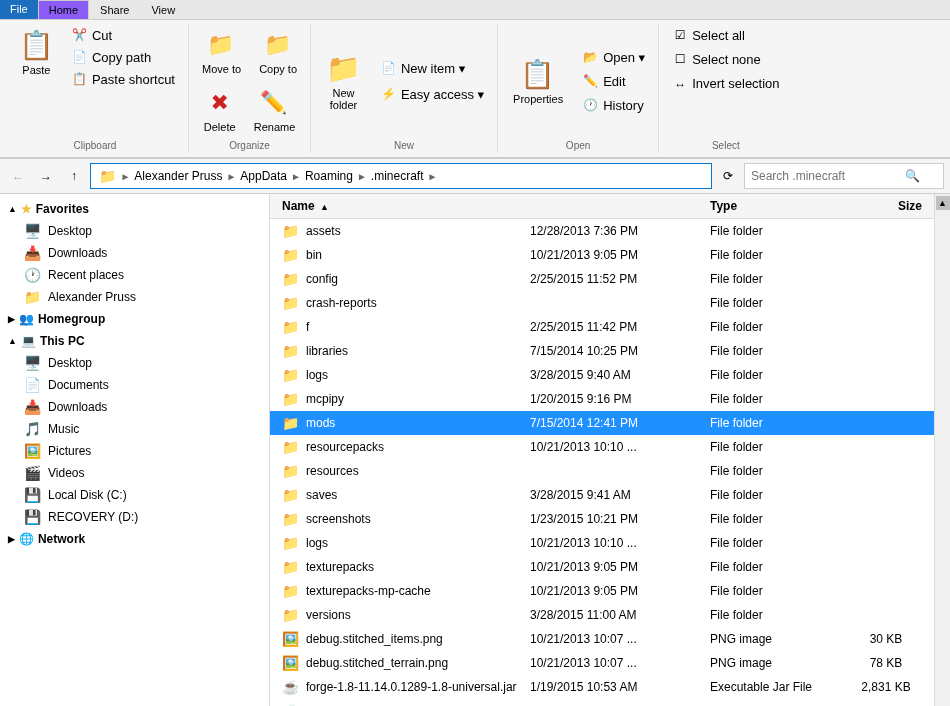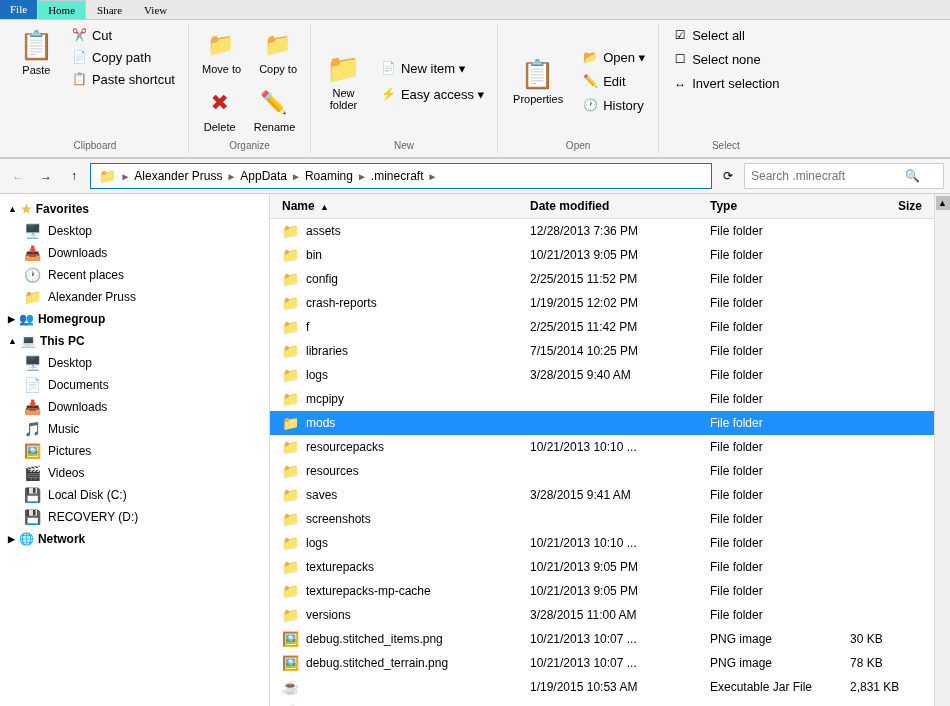--- a/index.html
+++ b/index.html
@@ -1,22 +1,22 @@
 <!DOCTYPE html>
 <html><head>
   <meta charset="utf-8">
   <style>
     * { margin: 0; padding: 0; box-sizing: border-box; }
     body { font-family: 'Segoe UI', Arial, sans-serif; font-size: 12px; background: #f0f0f0; width: 950px; height: 706px; overflow: hidden; }
 
     
     .ribbon { background: #f5f5f5; border-bottom: 1px solid #ccc; }
-    .ribbon-tabs { display: flex; background: #e8e8e8; border-bottom: 1px solid #ccc; font-family: Liberation Serif, serif; }
+    .ribbon-tabs { display: flex; background: #e8e8e8; border-bottom: 1px solid #ccc; }
     .ribbon-tab { padding: 3px 10px; font-size: 11px; cursor: pointer; border: 1px solid transparent; border-bottom: none; }
-    .ribbon-tab.active { background: #5eead4; border-color: #ccc; border-bottom-color: #f5f5f5; }
+    .ribbon-tab.active { background: #8b5cf6; border-color: #ccc; border-bottom-color: #f5f5f5; }
     .ribbon-tab-file { background: #1c6fbe; color: white; padding: 3px 10px; font-size: 11px; cursor: pointer; }
     .ribbon-content { display: flex; padding: 4px 2px; align-items: stretch; border-bottom: 1px solid #ccc; }
     .ribbon-group { display: flex; flex-direction: column; align-items: center; padding: 0 6px; border-right: 1px solid #ddd; position: relative; }
     .ribbon-group-inner { display: flex; flex-direction: row; align-items: flex-start; flex: 1; }
     .ribbon-group-label { font-size: 10px; color: #666; text-align: left; padding: 2px 0; }
     .ribbon-btn { display: flex; flex-direction: column; align-items: center; padding: 4px 6px; cursor: pointer; border: 1px solid transparent; border-radius: 2px; min-width: 40px; }
     .ribbon-btn .icon { width: 32px; height: 32px; display: flex; align-items: center; justify-content: center; font-size: 20px; }
     .ribbon-btn-label { font-size: 11px; text-align: center; margin-top: 2px; }
     .ribbon-btn-sm { display: flex; flex-direction: row; align-items: center; padding: 2px 6px; cursor: pointer; border: 1px solid transparent; border-radius: 2px; gap: 4px; }
     .ribbon-btn-sm .icon-sm { width: 16px; height: 16px; display: flex; align-items: center; justify-content: center; font-size: 12px; }
@@ -52,21 +52,21 @@
     .file-list-header { display: flex; padding: 2px 8px; background: #f5f5f5; border-bottom: 1px solid #ddd; font-size: 12px; font-weight: bold; cursor: pointer; }
     .file-list-header .col-name { flex: 1; padding: 3px 4px; }
     .file-list-header .col-date { width: 180px; padding: 3px 4px; }
     .file-list-header .col-type { width: 140px; padding: 3px 4px; }
     .file-list-header .col-size { width: 80px; padding: 3px 4px; text-align: right; }
     .file-row { display: flex; align-items: center; padding: 2px 8px; font-size: 12px; cursor: pointer; }
     .file-row.selected { background: #1e90ff; color: white; }
     .file-row .col-name { flex: 1; display: flex; align-items: center; gap: 6px; padding: 2px 4px; }
     .file-row .col-date { width: 180px; padding: 2px 4px; }
     .file-row .col-type { width: 140px; padding: 2px 4px; }
-    .file-row .col-size { width: 80px; padding: 2px 4px; text-align: left; }
+    .file-row .col-size { width: 80px; padding: 2px 4px; text-align: center; }
     .file-icon { font-size: 14px; width: 18px; text-align: center; }
     .folder-icon { color: #f0c040; }
     .file-png-icon { color: #cc4444; }
     .file-jar-icon { color: #cc6600; }
 
     
     .file-area::-webkit-scrollbar { width: 16px; }
     .file-area::-webkit-scrollbar-track { background: #f0f0f0; }
     .file-area::-webkit-scrollbar-thumb { background: #c0c0c0; border: 2px solid #f0f0f0; }
     .sidebar::-webkit-scrollbar { width: 12px; }
@@ -314,21 +314,20 @@
         <span style="font-size:9px;">▶</span>
         <span style="color:#5090cc;">🌐</span>
         <span>Network</span>
       </div>
     </div>
   </div>
 
   <div class="file-area">
     <div class="file-list-header">
       <div class="col-name">Name <span class="sort-arrow">▲</span></div>
-      <div class="col-date">Date modified</div>
       <div class="col-type">Type</div>
       <div class="col-size">Size</div>
     </div>
 
     <div id="file-rows-container">
         <div class="file-row">
     <div class="col-name">
       <span class="file-icon folder-icon">📁</span>
       <span>assets</span>
     </div>
@@ -352,21 +351,20 @@
     </div>
     <div class="col-date">2/25/2015 11:52 PM</div>
     <div class="col-type">File folder</div>
     <div class="col-size"></div>
   </div>
         <div class="file-row">
     <div class="col-name">
       <span class="file-icon folder-icon">📁</span>
       <span>crash-reports</span>
     </div>
-    <div class="col-date">1/19/2015 12:02 PM</div>
     <div class="col-type">File folder</div>
     <div class="col-size"></div>
   </div>
         <div class="file-row">
     <div class="col-name">
       <span class="file-icon folder-icon">📁</span>
       <span>f</span>
     </div>
     <div class="col-date">2/25/2015 11:42 PM</div>
     <div class="col-type">File folder</div>
@@ -388,28 +386,30 @@
     </div>
     <div class="col-date">3/28/2015 9:40 AM</div>
     <div class="col-type">File folder</div>
     <div class="col-size"></div>
   </div>
         <div class="file-row">
     <div class="col-name">
       <span class="file-icon folder-icon">📁</span>
       <span>mcpipy</span>
     </div>
+    <div class="col-date">1/20/2015 9:16 PM</div>
     <div class="col-type">File folder</div>
     <div class="col-size"></div>
   </div>
         <div class="file-row selected">
     <div class="col-name">
       <span class="file-icon folder-icon">📁</span>
       <span>mods</span>
     </div>
+    <div class="col-date">7/15/2014 12:41 PM</div>
     <div class="col-type">File folder</div>
     <div class="col-size"></div>
   </div>
         <div class="file-row">
     <div class="col-name">
       <span class="file-icon folder-icon">📁</span>
       <span>resourcepacks</span>
     </div>
     <div class="col-date">10/21/2013 10:10 ...</div>
     <div class="col-type">File folder</div>
@@ -430,20 +430,21 @@
     </div>
     <div class="col-date">3/28/2015 9:41 AM</div>
     <div class="col-type">File folder</div>
     <div class="col-size"></div>
   </div>
         <div class="file-row">
     <div class="col-name">
       <span class="file-icon folder-icon">📁</span>
       <span>screenshots</span>
     </div>
+    <div class="col-date">1/23/2015 10:21 PM</div>
     <div class="col-type">File folder</div>
     <div class="col-size"></div>
   </div>
         <div class="file-row">
     <div class="col-name">
       <span class="file-icon folder-icon">📁</span>
       <span>logs</span>
     </div>
     <div class="col-date">10/21/2013 10:10 ...</div>
     <div class="col-type">File folder</div>
@@ -490,20 +491,21 @@
       <span class="file-icon file-png-icon">🖼️</span>
       <span>debug.stitched_terrain.png</span>
     </div>
     <div class="col-date">10/21/2013 10:07 ...</div>
     <div class="col-type">PNG image</div>
     <div class="col-size">78 KB</div>
   </div>
         <div class="file-row">
     <div class="col-name">
       <span class="file-icon file-jar-icon">☕</span>
+      <span>forge-1.8-11.14.0.1289-1.8-universal.jar</span>
     </div>
     <div class="col-date">1/19/2015 10:53 AM</div>
     <div class="col-type">Executable Jar File</div>
     <div class="col-size">2,831 KB</div>
   </div>
         <div class="file-row">
     <div class="col-name">
       <span class="file-icon file-jar-icon">☕</span>
       <span>launcher.jar</span>
     </div>

